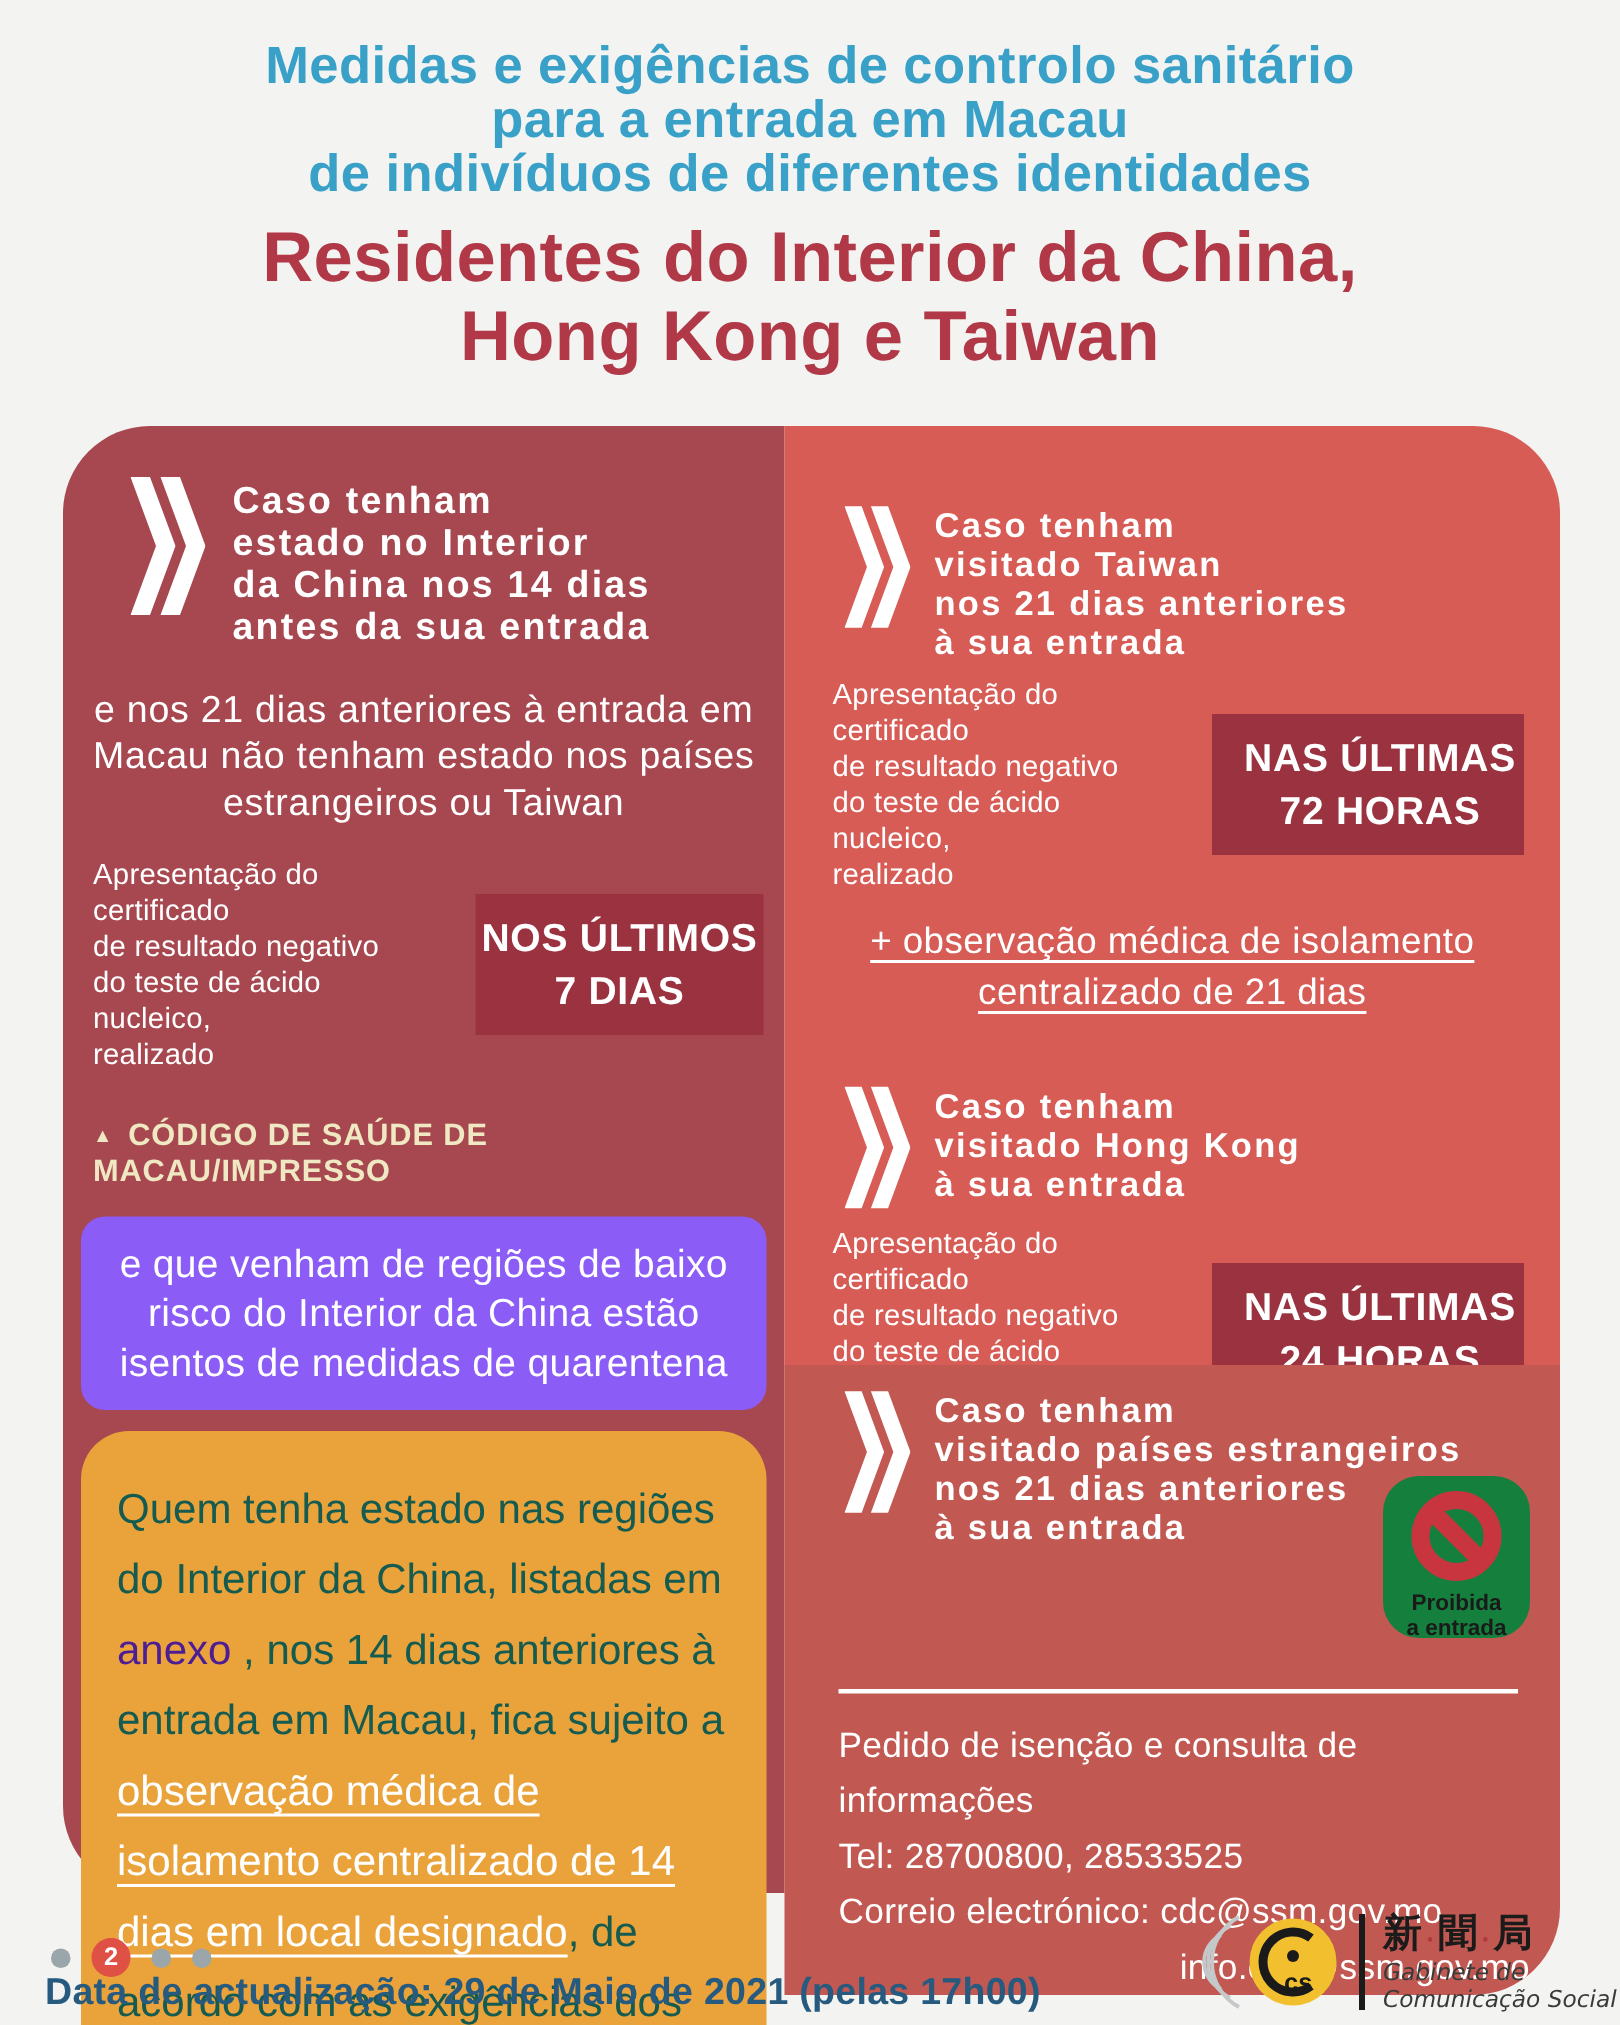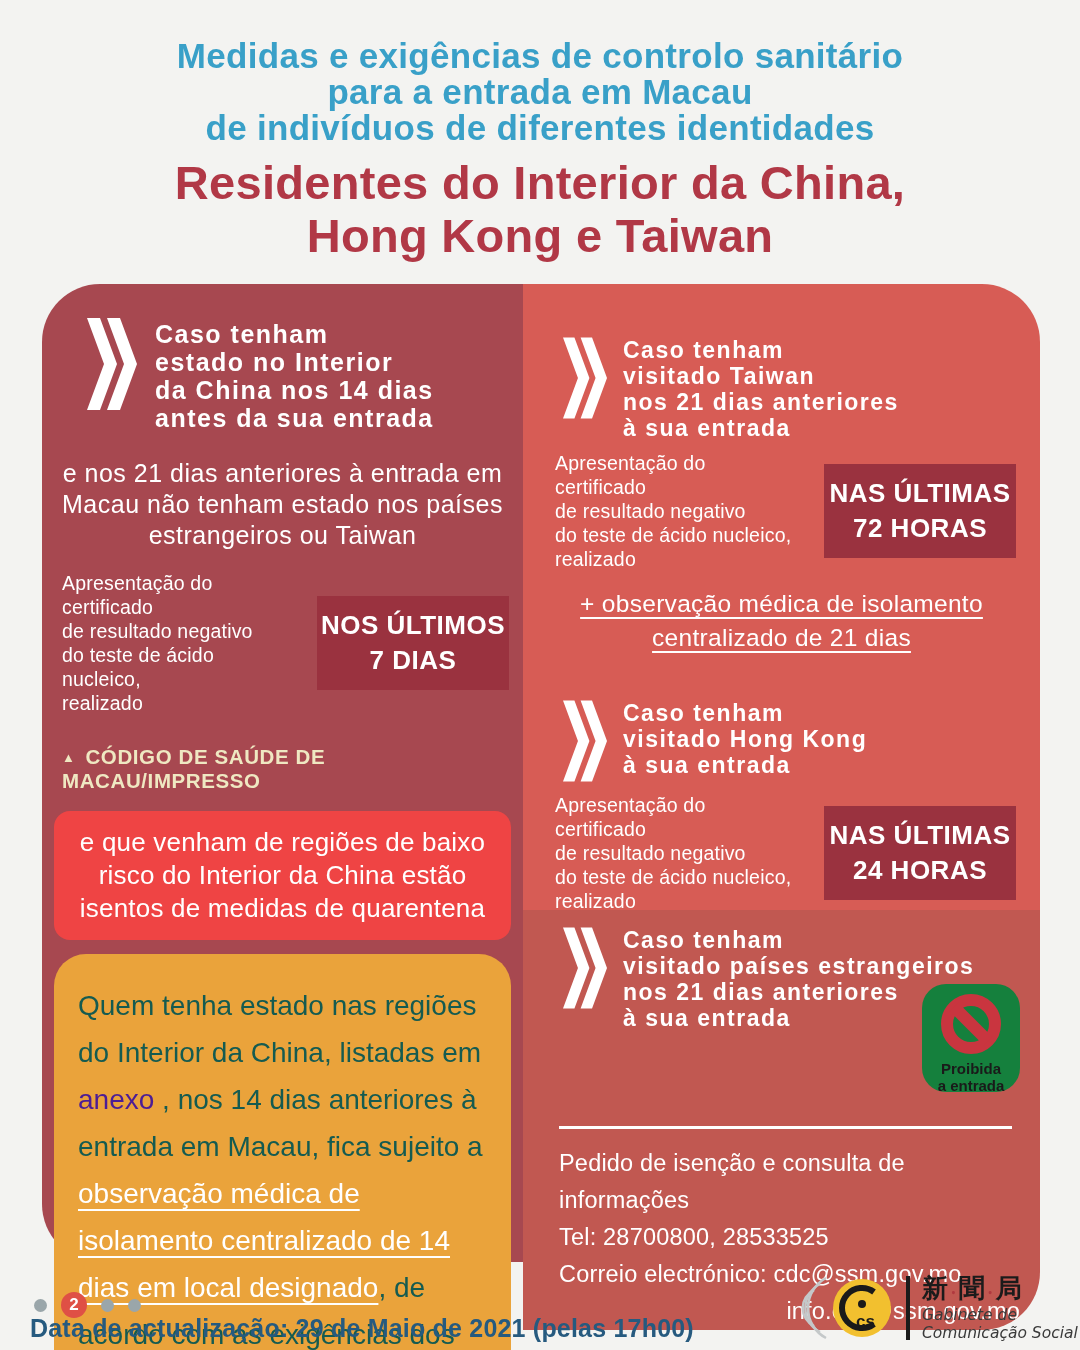--- a/index.html
+++ b/index.html
@@ -5,21 +5,21 @@
   html,body { margin:0; padding:0; }
   body {
     width:1080px; height:1350px;
     background:#F3F3F1;
     font-family:"Liberation Sans", sans-serif;
     position:relative; overflow:hidden;
   }
   .page { position:relative; width:1080px; height:1350px; }
 
   
-  .header { text-align:center; padding-top:38px; }
+  .header { text-align:center; padding-top:26px; }
   .blue-title { color:#39A0C8; font-weight:bold; font-size:35px; line-height:36px; letter-spacing:0.3px; }
   .red-title  { color:#B13846; font-weight:bold; font-size:47px; line-height:53px; margin-top:10px; letter-spacing:0.3px; }
 
   
   .panels {
     position:absolute; left:42px; top:284px;
     width:1071px; height:978px; display:flex;
   }
   .left-panel {
     width:481px; background:#A74850;
@@ -53,30 +53,30 @@
   .cert-row { display:flex; align-items:center;gap:28px; }
   .left-panel .cert-row { margin:20px 8px 0 20px; }
   .right-panel .cert-row { margin:10px 8px 0 32px; }
   .cert-text { flex:1; font-size:19.5px; line-height:24px; letter-spacing:0.2px; }
   .badge {
     flex:none; width:192px; background:#9A323F; color:#fff;
     font-weight:bold; font-size:26px; line-height:35px;
     text-align:center; padding:12px 0; letter-spacing:0.5px;
   }
   .left-panel .badge { margin-right:6px; }
-  .right-panel .badge { margin-right:16px; }
+  .right-panel .badge { margin-right:16px;padding-left:16px; }
 
   .code-note {
     margin:30px 0 0 20px; color:#EFE8C2; font-weight:bold;
     font-size:20.5px; letter-spacing:0.6px;
   }
   .code-note .tri { font-size:13px; vertical-align:2px; margin-right:10px; }
 
   .exempt-box {
-    margin:18px 12px 0; background:#ef4444; border-radius:16px;
+    margin:18px 12px 0; background:#8b5cf6; border-radius:16px;
     font-size:26px; line-height:33px; text-align:center;
     padding:15px 10px; letter-spacing:0.2px;
   }
 
   .orange-box {
     margin:14px 12px 0; background:#EAA33B; border-radius:32px;
     padding:28px 24px 30px; font-size:28px; line-height:47px;
     color:#155B50; min-height:300px; box-sizing:border-box;
   }
   .seg-teal { color:#155B50; }

